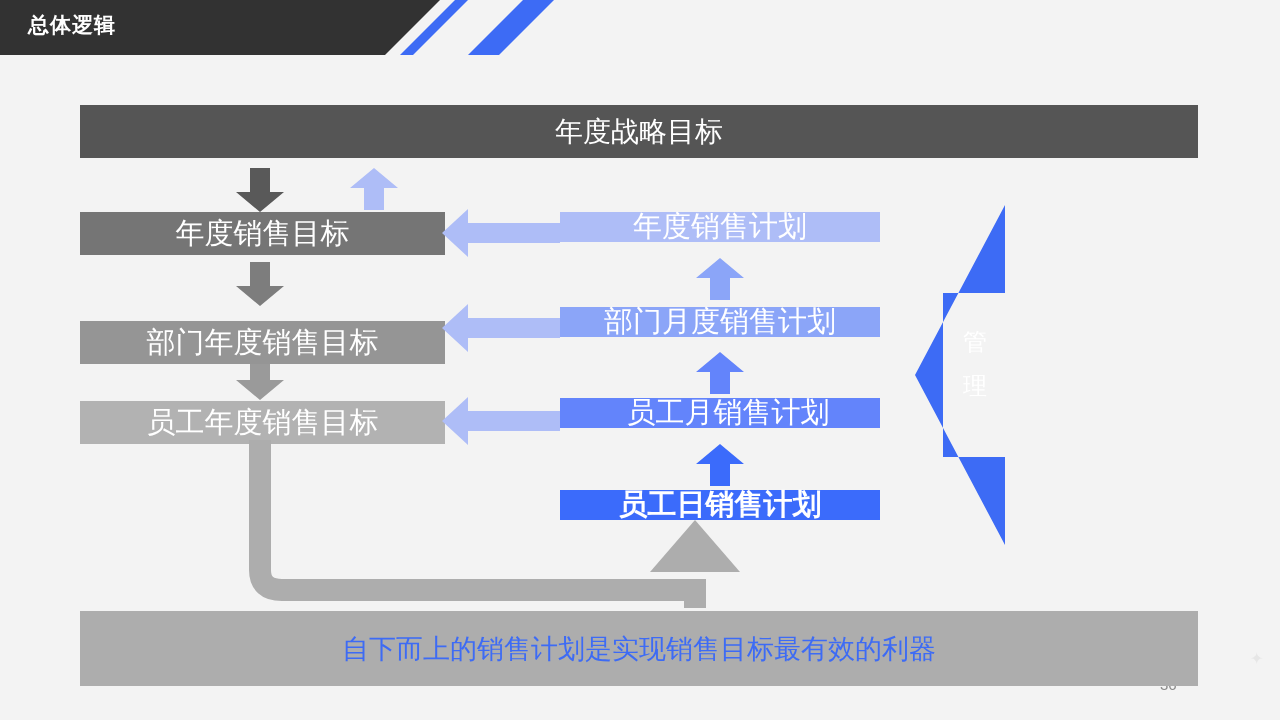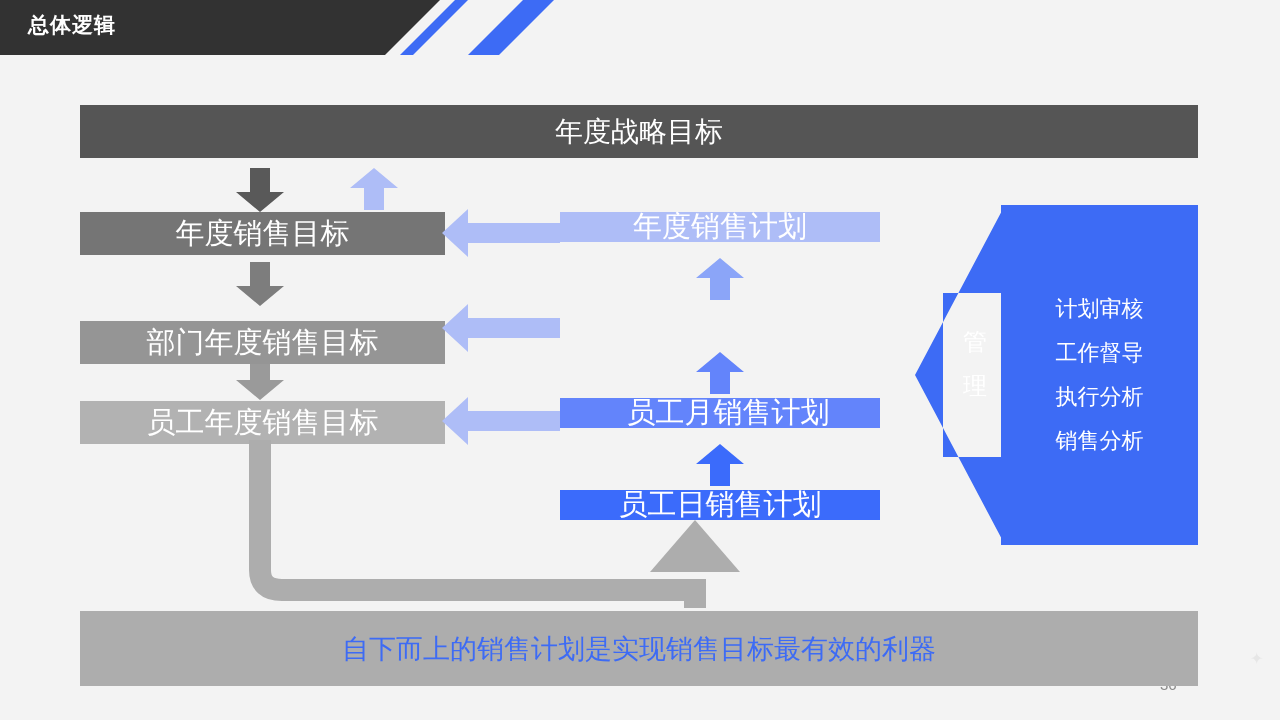--- a/index.html
+++ b/index.html
@@ -269,24 +269,27 @@
   <svg class="arrow arrow-left al-2" viewBox="0 0 118 48">
     <polygon points="0,24 26,0 26,14 118,14 118,34 26,34 26,48" fill="#aebdf7"></polygon>
   </svg>
   <svg class="arrow arrow-left al-3" viewBox="0 0 118 48">
     <polygon points="0,24 26,0 26,14 118,14 118,34 26,34 26,48" fill="#aebdf7"></polygon>
   </svg>
 
   <div class="box plan-box plan-1" style="background:#aebdf7;">
     <span>年度销售计划</span>
   </div>
+  <div class="box plan-box plan-2" style="background:#8ba5f8;">
+    <span>部门月度销售计划</span>
+  </div>
   <div class="box plan-box plan-3" style="background:#6384fb;padding-left:16px;">
     <span>员工月销售计划</span>
   </div>
-  <div class="box plan-box plan-4" style="background:#3b6bfb;">
+  <div class="box plan-box plan-4" style="background:#3b6bfb;font-weight:bold;">
     <span>员工日销售计划</span>
   </div>
 
   <svg class="arrow arrow-up au-1" viewBox="0 0 48 42">
     <polygon points="24,0 48,20 34,20 34,42 14,42 14,20 0,20" fill="#8ba5f8"></polygon>
   </svg>
   <svg class="arrow arrow-up au-2" viewBox="0 0 48 42">
     <polygon points="24,0 48,20 34,20 34,42 14,42 14,20 0,20" fill="#6384fb"></polygon>
   </svg>
   <svg class="arrow arrow-up au-3" viewBox="0 0 48 42">
@@ -299,25 +302,19 @@
   </svg>
 
   <svg class="mgmt-chevron" viewBox="0 0 90 340">
     <polygon points="90,0 90,88 28,88 28,252 90,252 90,340 0,170" fill="#3d6bf5"></polygon>
   </svg>
   <div class="mgmt-label">
     <div>管</div>
     <div>理</div>
   </div>
 
-  <div class="mgmt-panel">
-    <div class="mgmt-item">计划审核</div>
-    <div class="mgmt-item">工作督导</div>
-    <div class="mgmt-item">执行分析</div>
-    <div class="mgmt-item">销售分析</div>
-  </div>
 
   <div class="box bottom-bar">
     <span>自下而上的销售计划是实现销售目标最有效的利器</span>
   </div>
 
   <div class="cursor-mark">✦</div>
 </div>
 
 </body></html>

